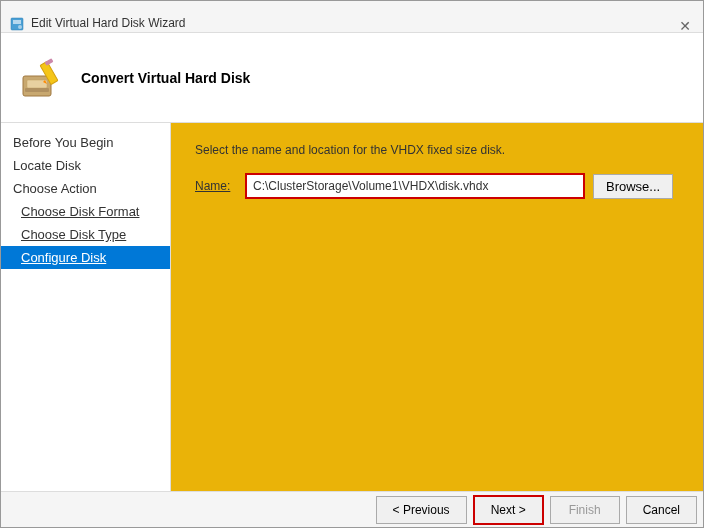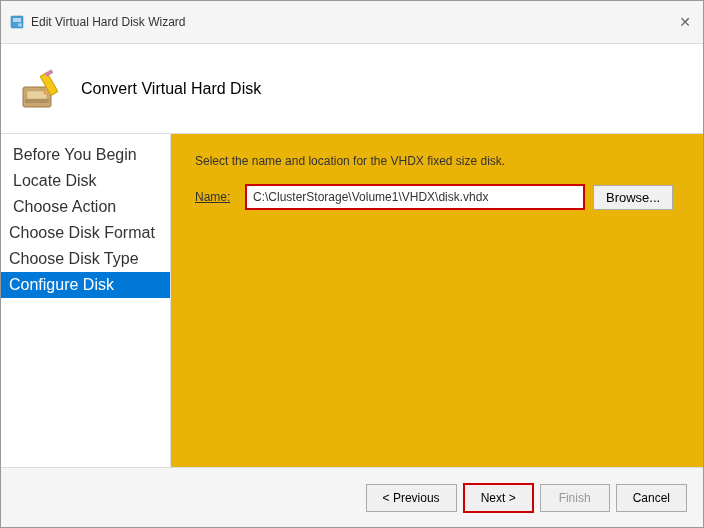--- a/index.html
+++ b/index.html
@@ -18,23 +18,23 @@
       height: 528px;
       background: #ffffff;
       border: 1px solid #999;
       display: flex;
       flex-direction: column;
     }
     .title-bar {
       background: #f5f5f5;
       border-bottom: 1px solid #ddd;
       display: flex;
-      align-items: center;
-      padding: 8px 8px;
-      height: 43px;
+      align-items: flex-start;
+      padding: 15px 8px;
+      height: 32px;
     }
     .title-bar-icon {
       width: 16px;
       height: 16px;
       margin-right: 6px;
       display: flex;
       align-items: center;
     }
     .title-bar-text {
       flex: 1;
@@ -64,49 +64,50 @@
       width: 48px;
       height: 48px;
       margin-right: 16px;
       position: relative;
     }
     .header-icon svg {
       width: 48px;
       height: 48px;
     }
     .header-title {
-      font-size: 16px;
-      font-weight: normal;
+      font-size: 14px;
+      font-weight: bold;
       color: #000;
     }
 
     .content-area {
       display: flex;
       flex: 1;
       overflow: hidden;
     }
 
     .sidebar {
       width: 170px;
       background: #ffffff;
       border-right: 1px solid #ddd;
       padding: 8px 0;
     }
     .sidebar-item {
       padding: 4px 12px;
-      font-size: 16px;
+      font-size: 13px;
       color: #333;
       cursor: pointer;
     }
     .sidebar-item.active {
       background: #0078d7;
       color: #ffffff;
     }
     .sidebar-item.sub {
-      padding-left: 8px;
+      padding-left: 20px;
+      text-decoration: underline;
     }
 
     .main-content {
       flex: 1;
       padding: 20px 24px;
       background: #eab308;
     }
     .instruction-text {
       font-size: 12px;
       color: #333;
@@ -142,26 +143,26 @@
       padding: 4px 12px;
       font-size: 13px;
       background: #f0f0f0;
       border: 1px solid #aaa;
       cursor: pointer;
     }
 
     .footer {
       border-top: 1px solid #ddd;
       background: #f5f5f5;
-      padding: 10px 16px;
+      padding: 10px 6px;
       display: flex;
       justify-content: flex-end;
       align-items: center;
       gap: 6px;
-      height: 60px;
+      height: 36px;
     }
     .footer-btn {
       padding: 6px 16px;
       font-size: 12px;
       background: #f0f0f0;
       border: 1px solid #aaa;
       cursor: pointer;
       min-width: 70px;
     }
     .footer-btn.primary {

